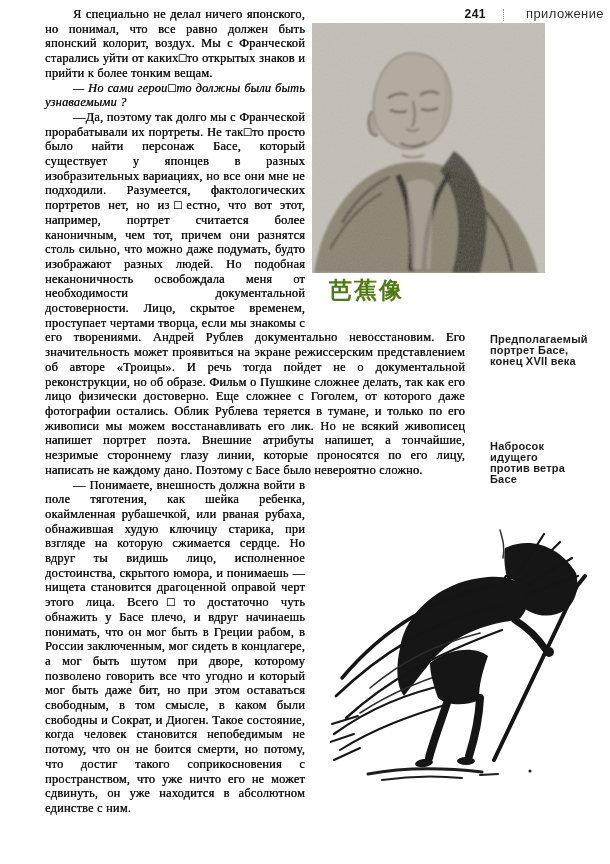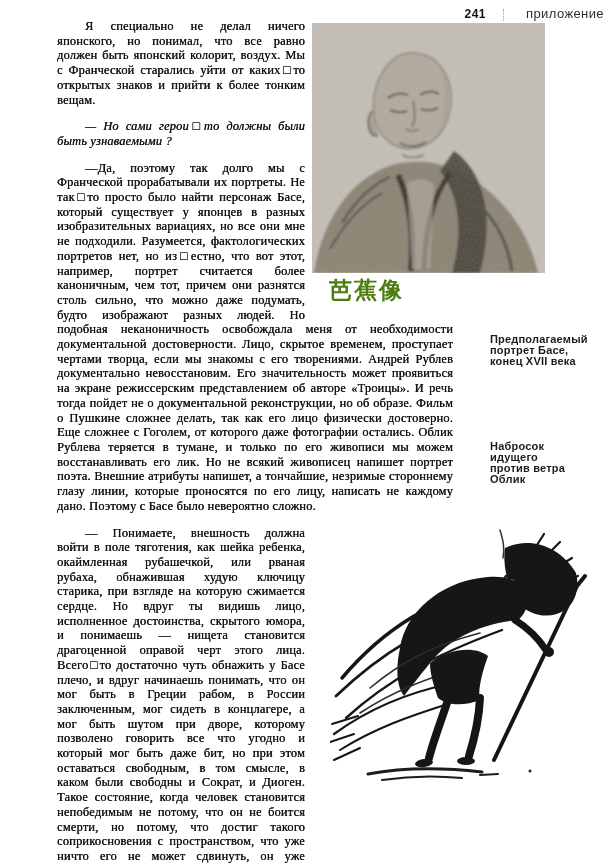--- a/index.html
+++ b/index.html
@@ -30,21 +30,21 @@
   
   .textflow{
     position:absolute;left:45px;top:7px;width:420px;
     font-family:"Liberation Serif",serif;
     font-size:12.4px;line-height:14.7px;
     text-align:justify;
     letter-spacing:0.2px;
     color:#141414;
     text-shadow:0.3px 0 0 currentColor;
   }
-  .para{margin:12px;padding:0;}
+  .para{margin:0;padding:0;}
   .indent{text-indent:28px;}
   .q{font-style:italic;}
   .q2{margin-top:9px;}
   .float-spacer-portrait{float:right;clear:right;width:160px;height:315px;}
   .float-spacer-sketch{float:right;clear:right;width:160px;height:332px;}
   
   .portrait{
     position:absolute;left:312px;top:23px;width:233px;height:250px;
   }
   
@@ -135,21 +135,21 @@
   <div class="textflow">
     <span class="float-spacer-portrait"></span>
     <p class="para indent">Я специально не делал ничего японского, но понимал, что все равно должен быть японский колорит, воздух. Мы с Франческой старались уйти от каких□то открытых знаков и прийти к более тонким вещам.</p>
     <p class="para indent q">— Но сами герои□то должны были быть узнаваемыми ?</p>
     <p class="para indent">—Да, поэтому так долго мы с Франческой прорабатывали их портреты. Не так□то просто было найти персонаж Басе, который существует у японцев в разных изобразительных вариациях, но все они мне не подходили. Разумеется, фактологических портретов нет, но из□естно, что вот этот, например, портрет считается более каноничным, чем тот, причем они разнятся столь сильно, что можно даже подумать, будто изображают разных людей. Но подобная неканоничность освобождала меня от необходимости документальной достоверности. Лицо, скрытое временем, проступает чертами творца, если мы знакомы с его творениями. Андрей Рублев документально невосстановим. Его значительность может проявиться на экране режиссерским представлением об авторе «Троицы». И речь тогда пойдет не о документальной реконструкции, но об образе. Фильм о Пушкине сложнее делать, так как его лицо физически достоверно. Еще сложнее с Гоголем, от которого даже фотографии остались. Облик Рублева теряется в тумане, и только по его живописи мы можем восстанавливать его лик. Но не всякий живописец напишет портрет поэта. Внешние атрибуты напишет, а тончайшие, незримые стороннему глазу линии, которые проносятся по его лицу, написать не каждому дано. Поэтому с Басе было невероятно сложно.</p>
     <span class="float-spacer-sketch"></span>
     <p class="para indent">— Понимаете, внешность должна войти в поле тяготения, как шейка ребенка, окаймленная рубашечкой, или рваная рубаха, обнажившая худую ключицу старика, при взгляде на которую сжимается сердце. Но вдруг ты видишь лицо, исполненное достоинства, скрытого юмора, и понимаешь — нищета становится драгоценной оправой черт этого лица. Всего□то достаточно чуть обнажить у Басе плечо, и вдруг начинаешь понимать, что он мог быть в Греции рабом, в России заключенным, мог сидеть в концлагере, а мог быть шутом при дворе, которому позволено говорить все что угодно и который мог быть даже бит, но при этом оставаться свободным, в том смысле, в каком были свободны и Сократ, и Диоген. Такое состояние, когда человек становится непобедимым не потому, что он не боится смерти, но потому, что достиг такого соприкосновения с пространством, что уже ничто его не может сдвинуть, он уже находится в абсолютном единстве с ним.</p>
   </div>
 
   <div class="caption cap-portrait">Предполагаемый портрет Басе, конец XVII века</div>
-  <div class="caption cap-sketch">Набросок идущего против ветра Облик</div>
+  <div class="caption cap-sketch">Набросок идущего против ветра Басе</div>
 
   <svg class="sketch" viewBox="0 0 272 262" xmlns="http://www.w3.org/2000/svg">
     <g stroke="#151515" fill="none" stroke-linecap="round">
 
       <path d="M170,2 C173,12 175,20 173,30" stroke-width="1.5" stroke="#333"></path>
 
       <path d="M255,48 L247,58 L164,232" stroke-width="4"></path>
 
       <path d="M175,20 C200,8 230,18 246,45 C250,60 245,75 235,82 C220,92 200,88 188,75 C180,65 172,40 175,20 Z" fill="#161616" stroke="none"></path>
       <path d="M186,50 L214,6" stroke-width="2.2"></path>

